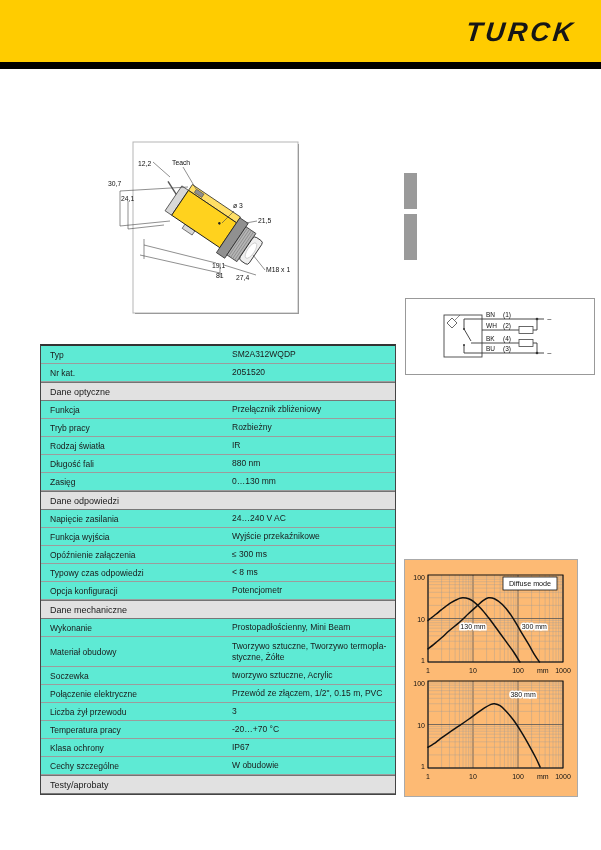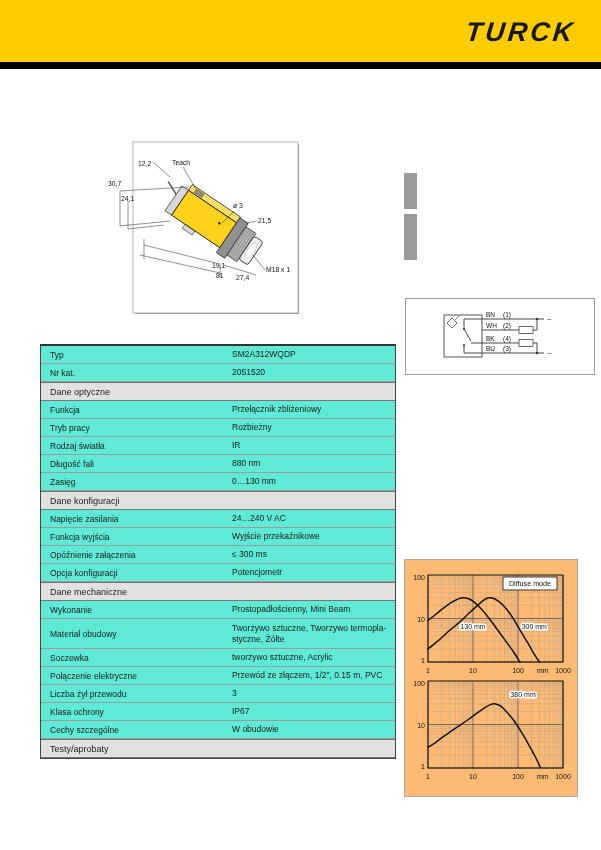--- a/index.html
+++ b/index.html
@@ -146,33 +146,37 @@
       </div>
       <div class="row">
         <span class="lbl">Długość fali</span>
         <span class="val">880 nm</span>
       </div>
       <div class="row">
         <span class="lbl">Zasięg</span>
         <span class="val">0…130  mm</span>
       </div>
       <div class="sectionrow">
-        <span class="lbl">Dane konfiguracji</span>
+        <span class="lbl">Dane odpowiedzi</span>
       </div>
       <div class="row">
         <span class="lbl">Napięcie zasilania</span>
         <span class="val">24…240 V AC</span>
       </div>
       <div class="row">
         <span class="lbl">Funkcja wyjścia</span>
         <span class="val">Wyjście przekaźnikowe</span>
       </div>
       <div class="row">
         <span class="lbl">Opóźnienie załączenia</span>
         <span class="val">≤ 300 ms</span>
+      </div>
+      <div class="row">
+        <span class="lbl">Typowy czas odpowiedzi</span>
+        <span class="val">&lt; 8  ms</span>
       </div>
       <div class="row">
         <span class="lbl">Opcja konfiguracji</span>
         <span class="val">Potencjometr</span>
       </div>
       <div class="sectionrow">
         <span class="lbl">Dane mechaniczne</span>
       </div>
       <div class="row">
         <span class="lbl">Wykonanie</span>
@@ -186,20 +190,24 @@
         <span class="lbl">Soczewka</span>
         <span class="val">tworzywo sztuczne, Acrylic</span>
       </div>
       <div class="row">
         <span class="lbl">Połączenie elektryczne</span>
         <span class="val">Przewód ze złączem, 1/2", 0.15  m, PVC</span>
       </div>
       <div class="row">
         <span class="lbl">Liczba żył przewodu</span>
         <span class="val">3</span>
+      </div>
+      <div class="row">
+        <span class="lbl">Temperatura pracy</span>
+        <span class="val">-20…+70  °C</span>
       </div>
       <div class="row">
         <span class="lbl">Klasa ochrony</span>
         <span class="val">IP67</span>
       </div>
       <div class="row">
         <span class="lbl">Cechy szczególne</span>
         <span class="val">W obudowie</span>
       </div>
       <div class="sectionrow">

